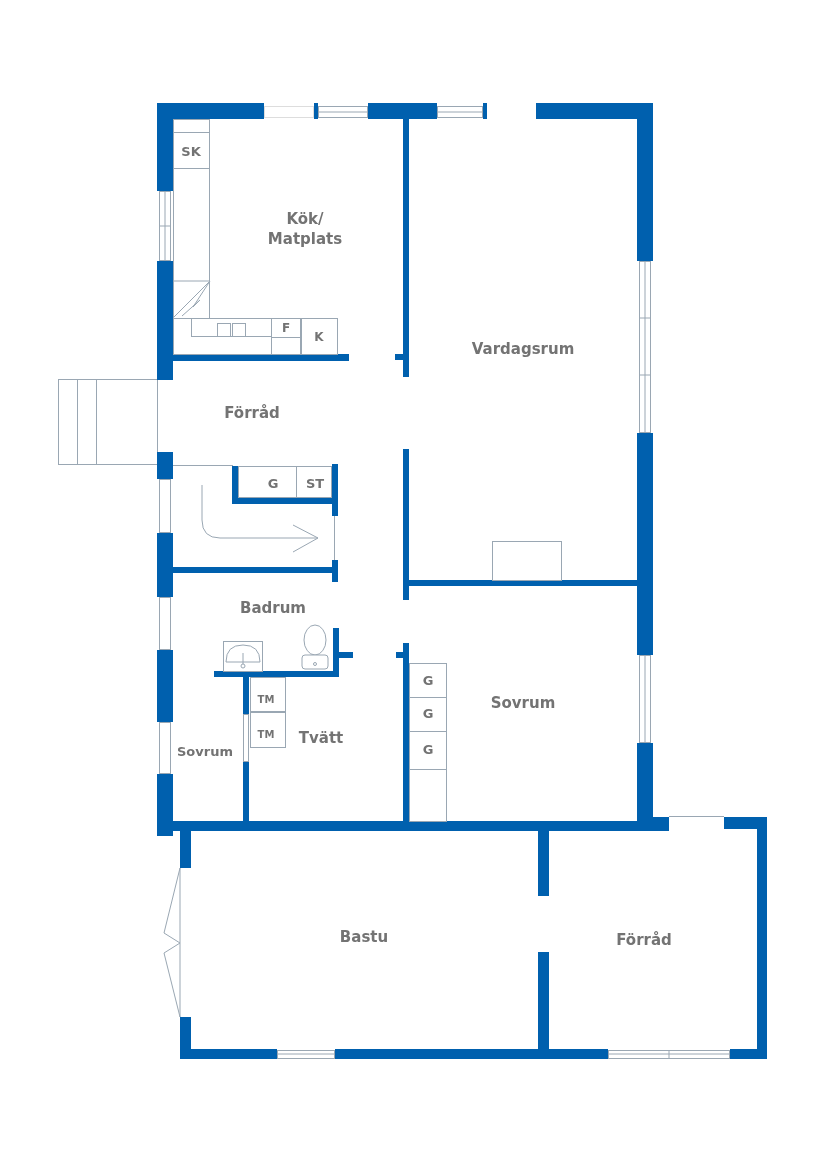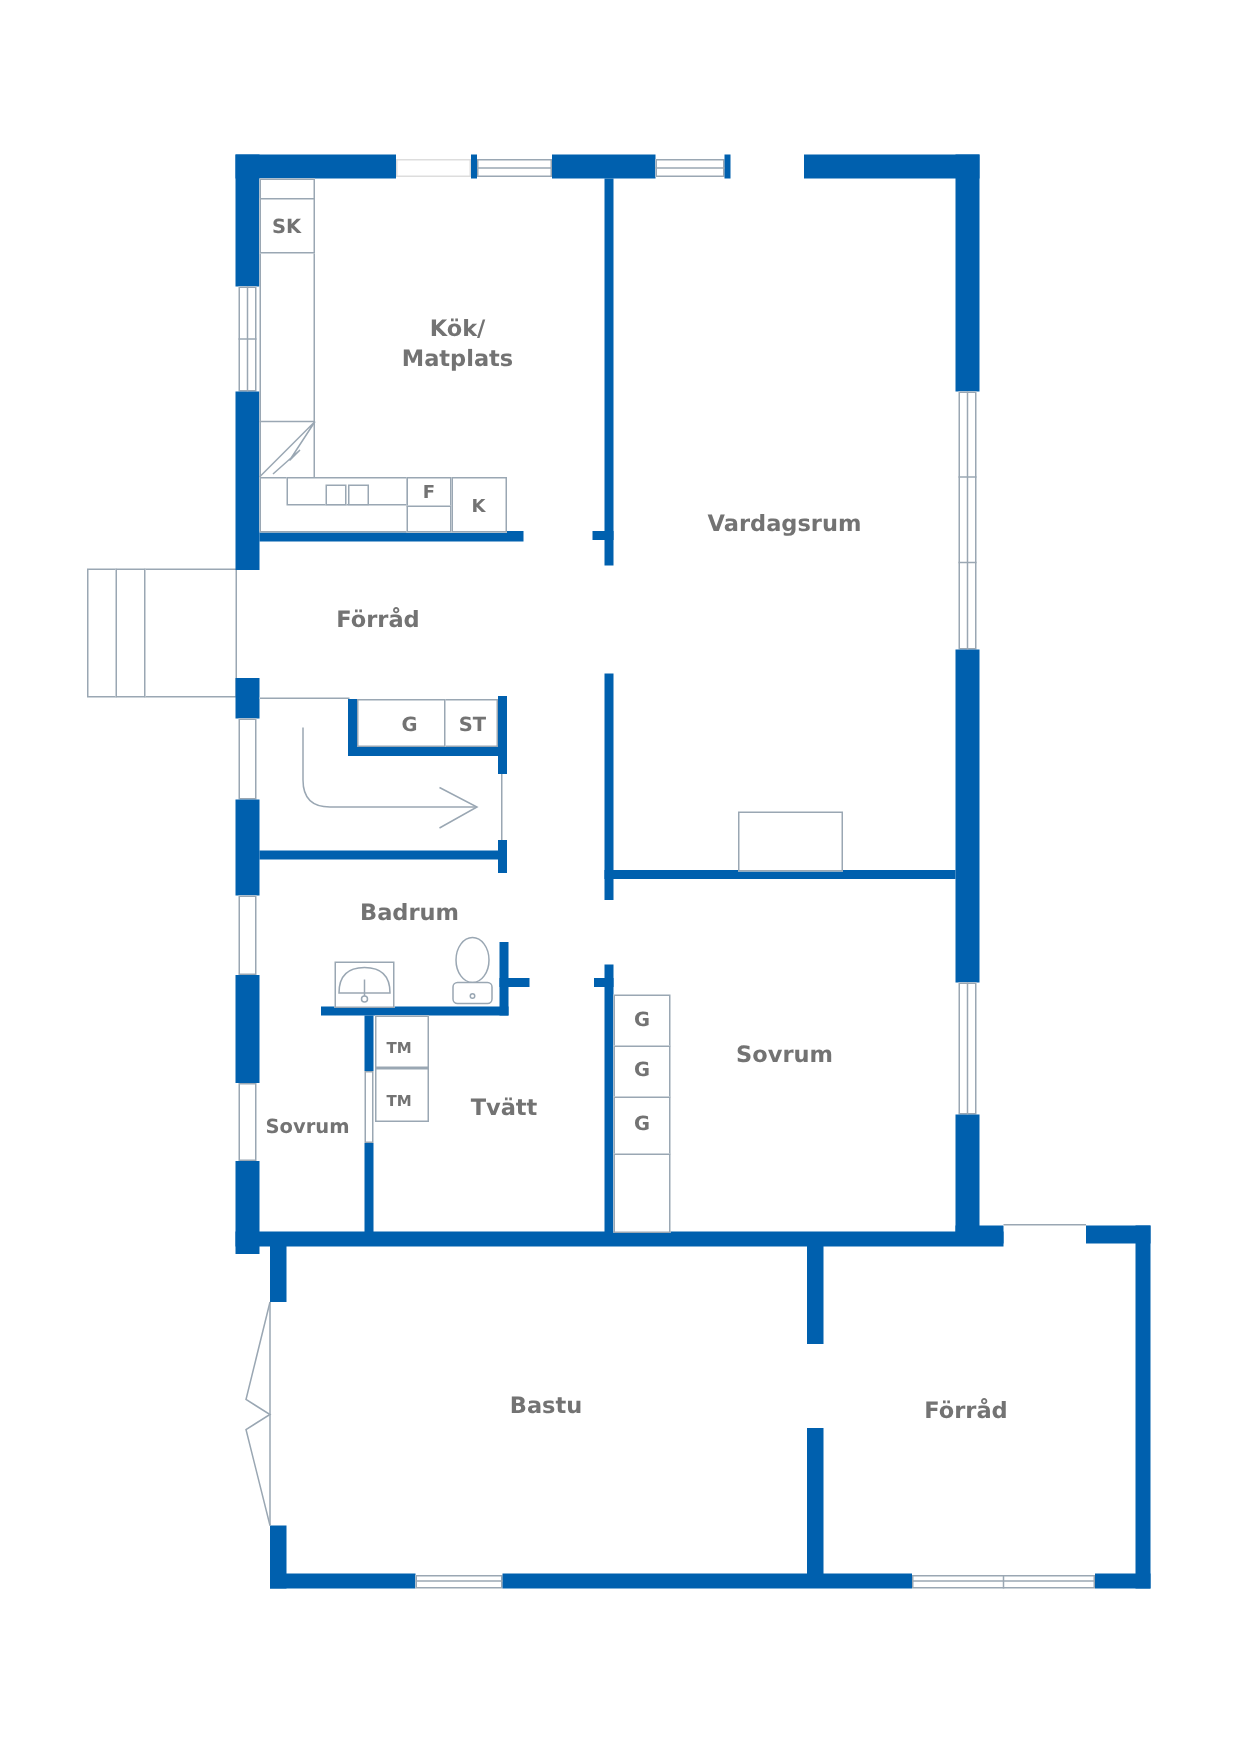--- a/index.html
+++ b/index.html
@@ -149,21 +149,21 @@
     <line x1="318" y1="112" x2="368" y2="112" stroke="#9aa7b3" stroke-width="1"></line>
     <line x1="437" y1="112" x2="483" y2="112" stroke="#9aa7b3" stroke-width="1"></line>
   </svg>
 
   <div class="lbl" style="left:305px;top:219px;">Kök/</div>
   <div class="lbl" style="left:305px;top:239px;">Matplats</div>
   <div class="lbl" style="left:523px;top:349px;">Vardagsrum</div>
   <div class="lbl" style="left:252px;top:413px;">Förråd</div>
   <div class="lbl" style="left:273px;top:608px;">Badrum</div>
   <div class="lbl sm" style="left:205px;top:752px;">Sovrum</div>
-  <div class="lbl" style="left:336px;top:738px;">Tvätt</div>
+  <div class="lbl" style="left:321px;top:738px;">Tvätt</div>
   <div class="lbl" style="left:523px;top:703px;">Sovrum</div>
   <div class="lbl" style="left:364px;top:937px;">Bastu</div>
   <div class="lbl" style="left:644px;top:940px;">Förråd</div>
 
   <div class="lbl sm" style="left:191px;top:152px;">SK</div>
   <div class="lbl xs" style="left:286px;top:328px;font-size:12px;">F</div>
   <div class="lbl xs" style="left:319px;top:337px;font-size:12px;">K</div>
   <div class="lbl sm" style="left:273px;top:484px;">G</div>
   <div class="lbl sm" style="left:315px;top:484px;">ST</div>
   <div class="lbl xs" style="left:266px;top:700px;">TM</div>

